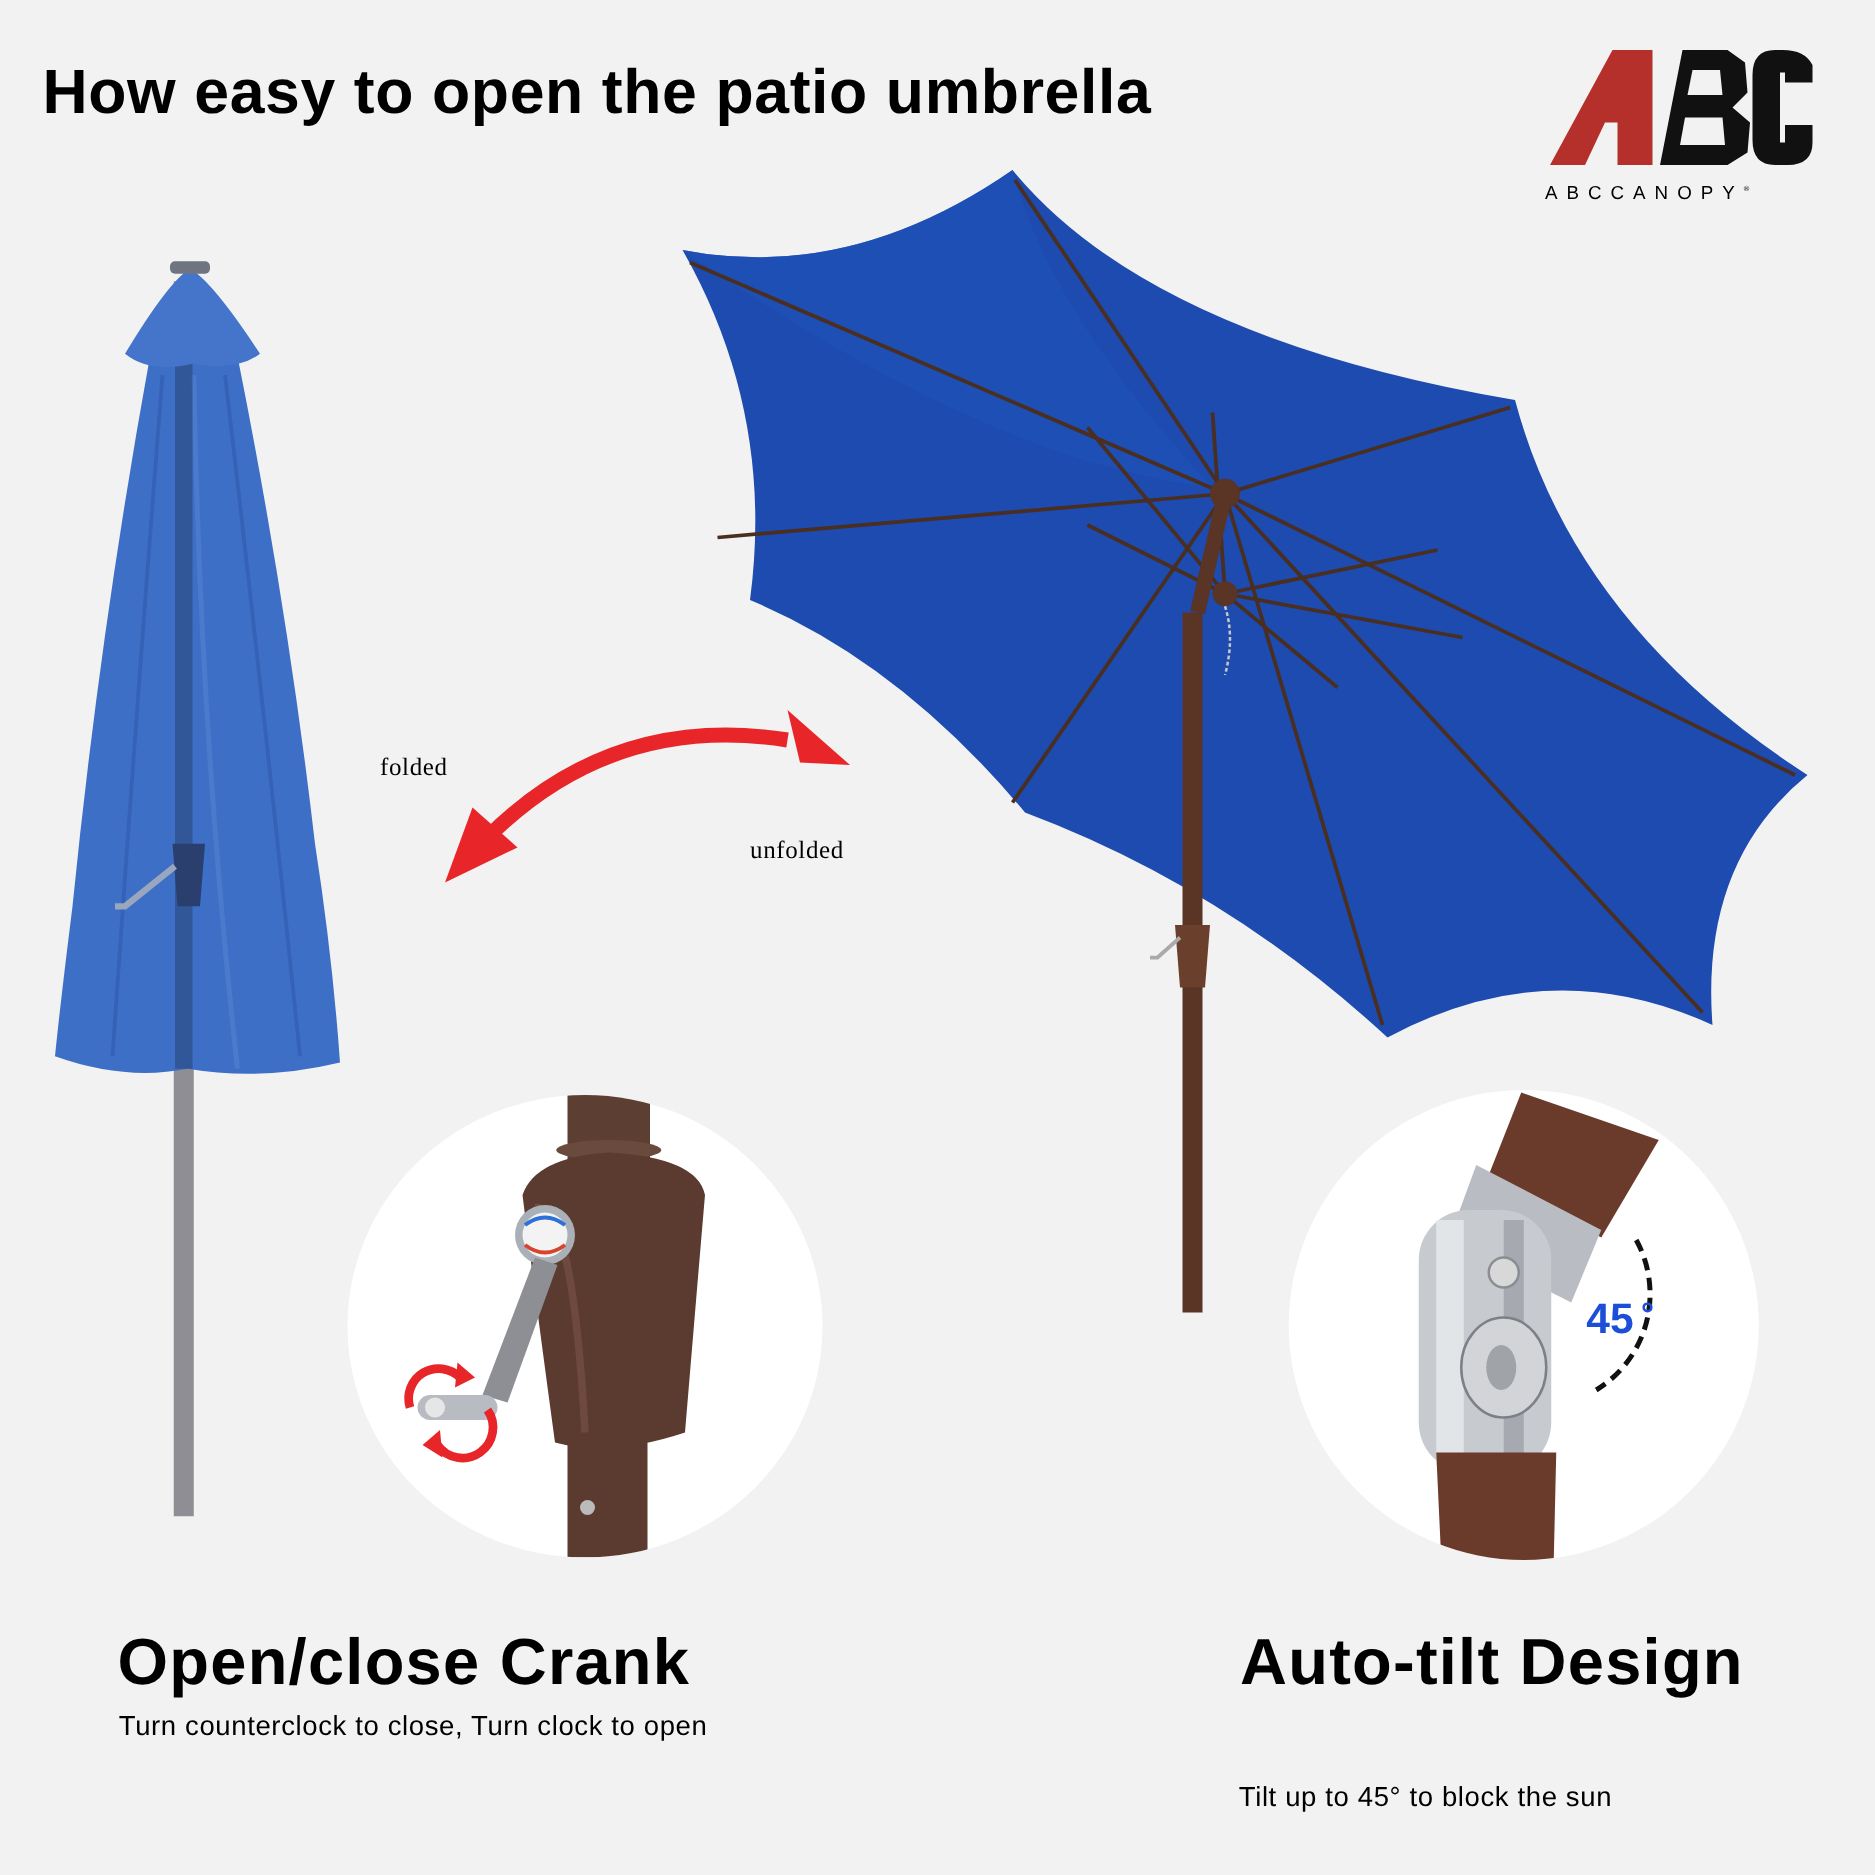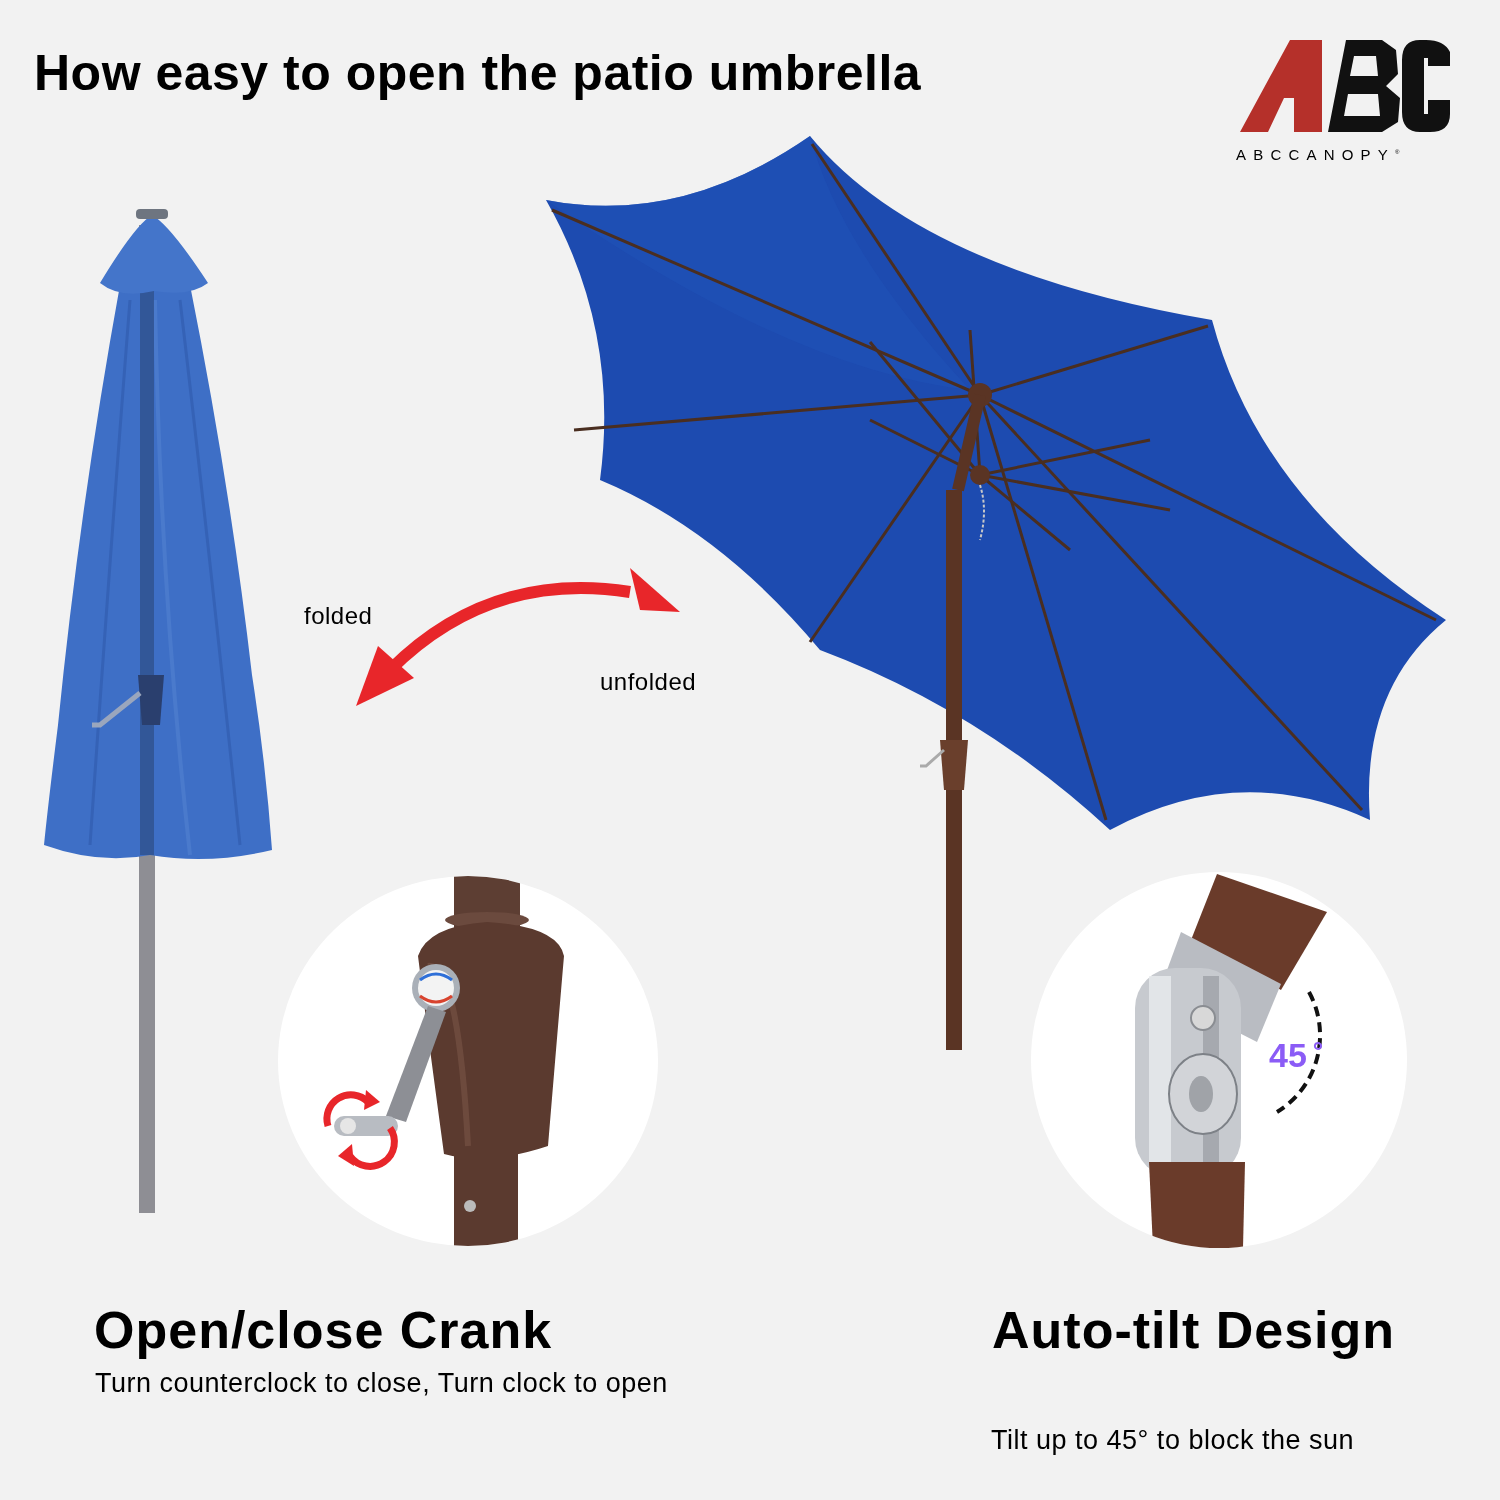--- a/index.html
+++ b/index.html
@@ -16,27 +16,27 @@
   }
   .logo { left: 1236px; top: 36px; width: 222px; height: 130px; }
   .logo-letters {
     position: absolute; left: 0; top: 0; width: 222px; height: 100px;
   }
   .logo-sub {
     position: absolute; left: 0; top: 110px; width: 222px;
     font-size: 15px; letter-spacing: 7.2px; font-weight: 400; white-space: nowrap;
   }
   .logo-sub sup { font-size: 6px; letter-spacing: 0; }
-  .label-small { font-size: 24px; white-space: nowrap; line-height: 1; letter-spacing: 0.5px; }
+  .label-small { font-size: 20px; white-space: nowrap; line-height: 1; letter-spacing: 0.5px; font-family: Liberation Serif, serif; }
   .circle {
     border-radius: 50%; background: #ffffff; overflow: hidden;
   }
   .feature-title { font-size: 52px; font-weight: 700; white-space: nowrap; line-height: 1; letter-spacing: 1px; }
-  .feature-desc { font-size: 27px; white-space: nowrap; line-height: 1; letter-spacing: 0.5px; }
-  .deg45 { color: #8b5cf6; font-weight: 700; font-size: 34px; line-height: 1; }
+  .feature-desc { font-size: 22px; white-space: nowrap; line-height: 1; letter-spacing: 0.5px; }
+  .deg45 { color: #1d4ed8; font-weight: 700; font-size: 34px; line-height: 1; }
 </style>
 </head>
 <body>
 
 <div class="abs headline">How easy to open the patio umbrella</div>
 
 <div class="abs logo">
   <svg class="logo-letters" viewBox="0 0 222 100">
 
     <polygon points="4,96 54,4 86,4 86,96 58,96 58,62 48,62 32,96" fill="#b5302a"></polygon>

